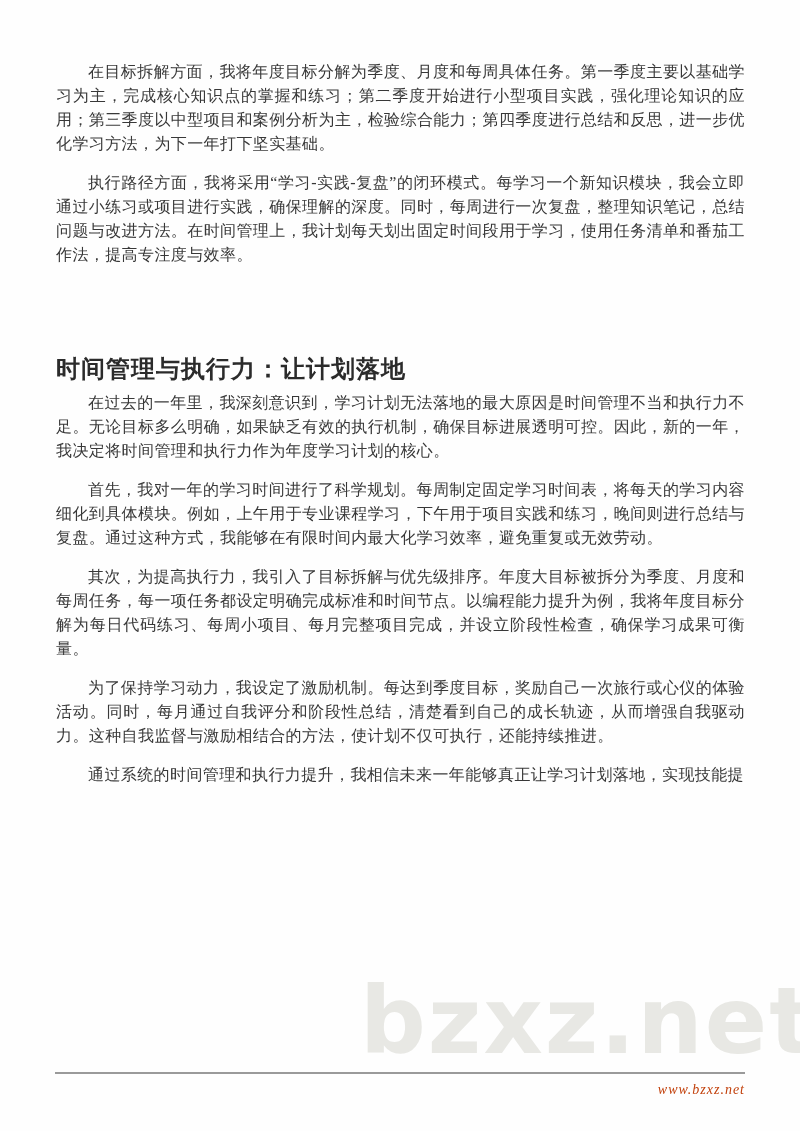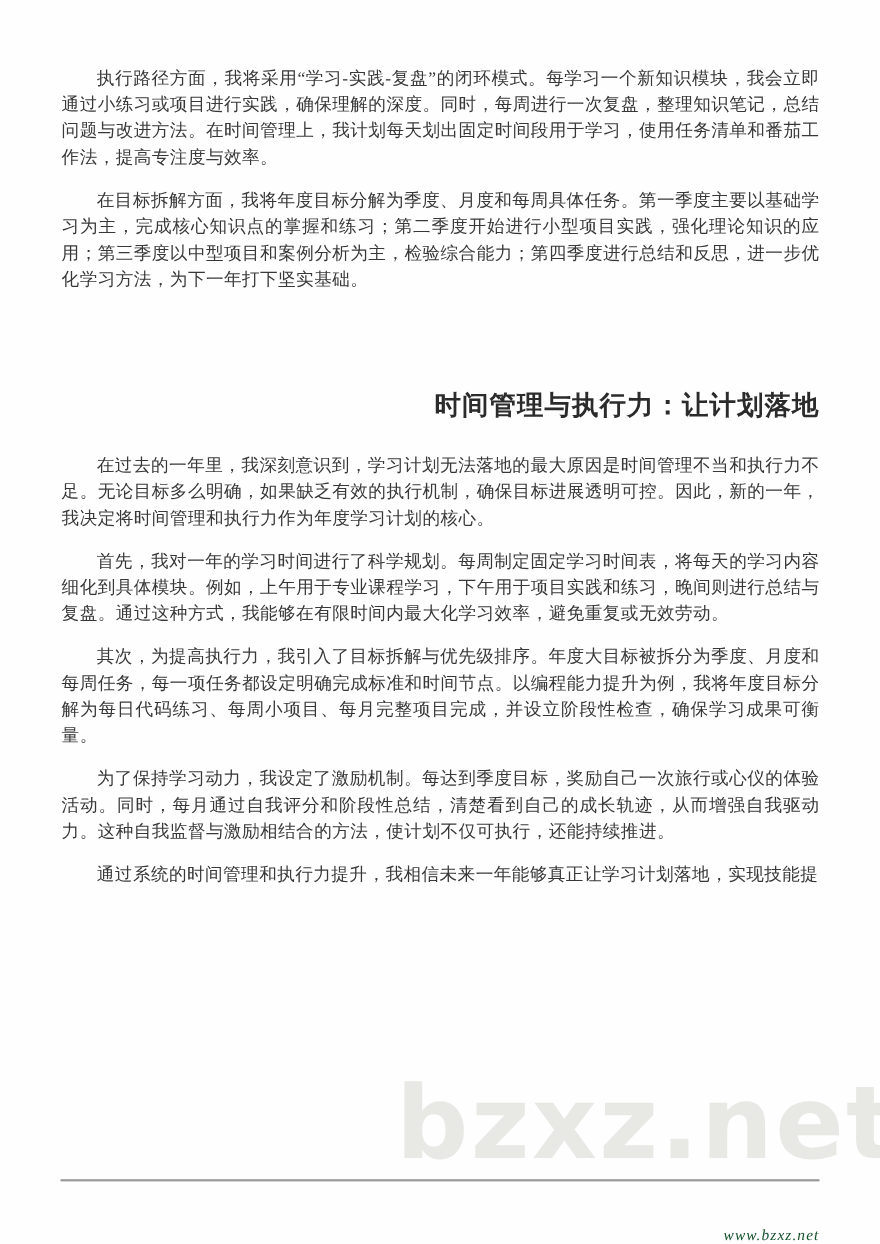--- a/index.html
+++ b/index.html
@@ -39,62 +39,62 @@
     margin: 0 0 15px 0;
     font-size: 16px;
     line-height: 24px;
     letter-spacing: 0.4px;
     text-align: justify;
   }
   .content p.indent {
     text-indent: 2em;
   }
   .section-title {
-    margin: 84px 0 25px 0;
+    margin: 84px 0 4px 0;
     font-size: 24px;
     line-height: 36px;
     font-weight: bold;
-    text-align: right;
+    text-align: left;
     color: #2b2b2b;
     letter-spacing: 1px;
   }
   .footer-rule {
     position: absolute;
     left: 55px;
     top: 1072px;
     width: 690px;
     height: 2px;
     background: #9a9a9a;
     z-index: 1;
   }
   .footer-url {
     position: absolute;
-    top: 1116px;
+    top: 1082px;
     right: 55px;
     font-family: "Liberation Serif", "DejaVu Serif", serif;
     font-style: italic;
     font-size: 14px;
-    color: #14532d;
+    color: #c2410c;
     letter-spacing: 1px;
     z-index: 1;
   }
 </style>
 </head>
 <body>
 
 <div class="page">
 
   <div class="watermark">bzxz.net</div>
 
   <div class="content">
 
 
+    <p class="indent">在目标拆解方面，我将年度目标分解为季度、月度和每周具体任务。第一季度主要以基础学习为主，完成核心知识点的掌握和练习；第二季度开始进行小型项目实践，强化理论知识的应用；第三季度以中型项目和案例分析为主，检验综合能力；第四季度进行总结和反思，进一步优化学习方法，为下一年打下坚实基础。</p>
+
     <p class="indent">执行路径方面，我将采用“学习-实践-复盘”的闭环模式。每学习一个新知识模块，我会立即通过小练习或项目进行实践，确保理解的深度。同时，每周进行一次复盘，整理知识笔记，总结问题与改进方法。在时间管理上，我计划每天划出固定时间段用于学习，使用任务清单和番茄工作法，提高专注度与效率。</p>
-
-    <p class="indent">在目标拆解方面，我将年度目标分解为季度、月度和每周具体任务。第一季度主要以基础学习为主，完成核心知识点的掌握和练习；第二季度开始进行小型项目实践，强化理论知识的应用；第三季度以中型项目和案例分析为主，检验综合能力；第四季度进行总结和反思，进一步优化学习方法，为下一年打下坚实基础。</p>
 
 
 
     <h1 class="section-title">时间管理与执行力：让计划落地</h1>
 
     <p class="indent">在过去的一年里，我深刻意识到，学习计划无法落地的最大原因是时间管理不当和执行力不足。无论目标多么明确，如果缺乏有效的执行机制，确保目标进展透明可控。因此，新的一年，我决定将时间管理和执行力作为年度学习计划的核心。</p>
 
     <p class="indent">首先，我对一年的学习时间进行了科学规划。每周制定固定学习时间表，将每天的学习内容细化到具体模块。例如，上午用于专业课程学习，下午用于项目实践和练习，晚间则进行总结与复盘。通过这种方式，我能够在有限时间内最大化学习效率，避免重复或无效劳动。</p>
 
     <p class="indent">其次，为提高执行力，我引入了目标拆解与优先级排序。年度大目标被拆分为季度、月度和每周任务，每一项任务都设定明确完成标准和时间节点。以编程能力提升为例，我将年度目标分解为每日代码练习、每周小项目、每月完整项目完成，并设立阶段性检查，确保学习成果可衡量。</p>

